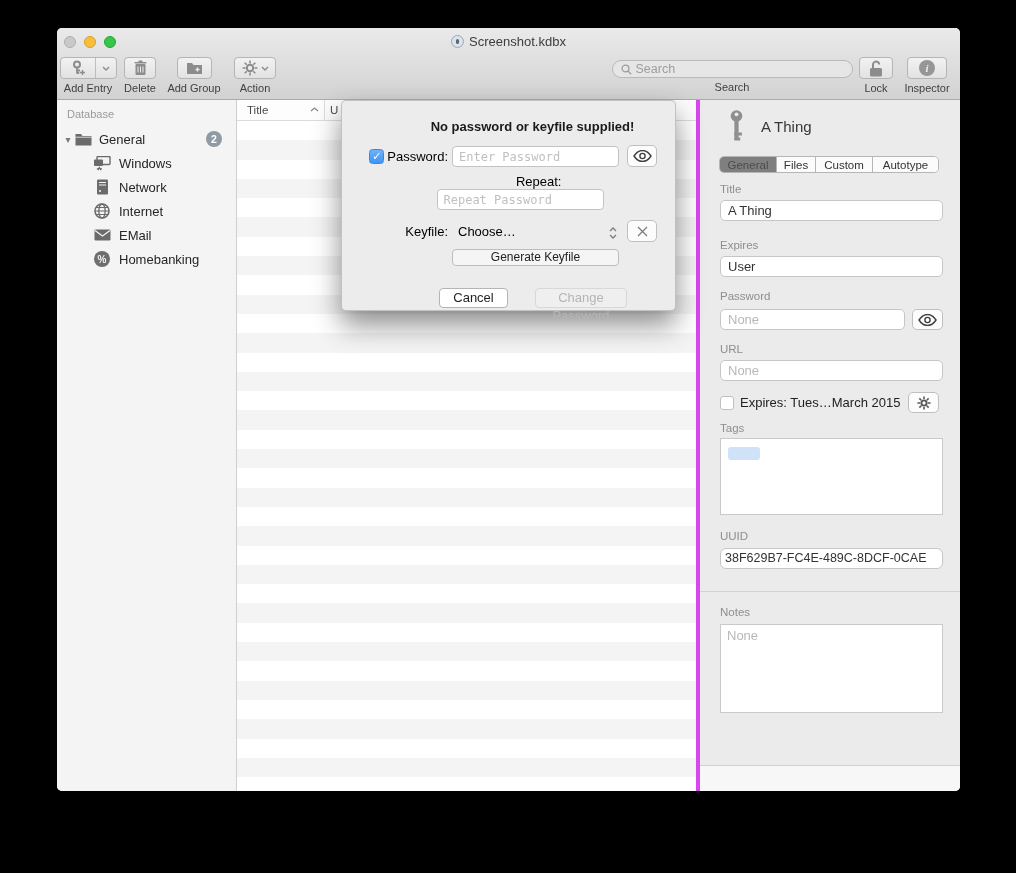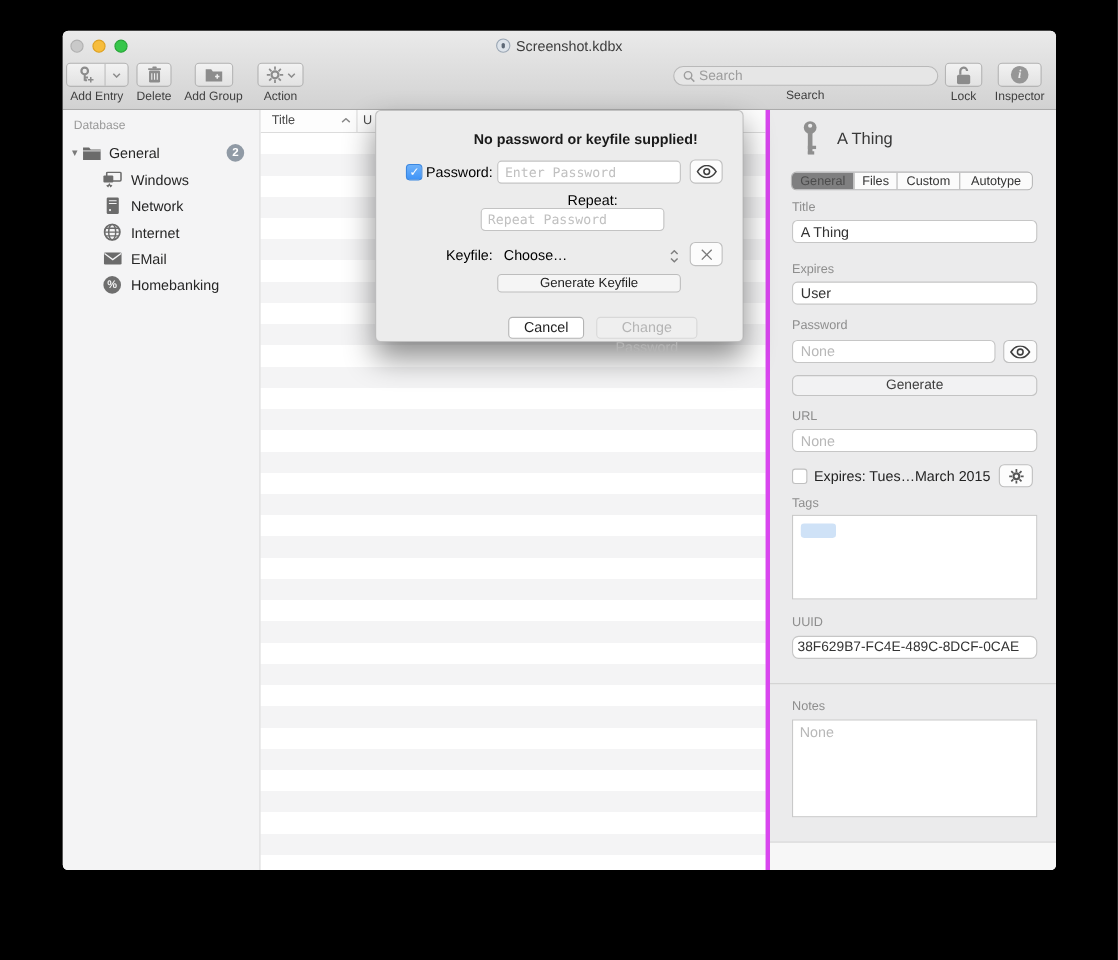--- a/index.html
+++ b/index.html
@@ -170,21 +170,21 @@
   .daccess { width:30px; height:22px; margin-left:8px; background:#fcfcfc;
     border:1px solid #bfbfbf; border-radius:5px; display:flex;
     align-items:center; justify-content:center; flex:none; }
   .popup { width:167px; margin-left:4px; display:flex; align-items:flex-end; }
   .popup-text { padding-left:6px; color:#000; }
   .stepper { margin-left:auto; display:flex; flex-direction:column; gap:2px;
     padding-right:2px; }
   .genkeyfile { display:block; margin:7px 0 0 110px; width:167px; height:17px;
     background:#f5f5f5; border:1px solid #bdbdbd; border-radius:4px;
     font-size:12px; color:#222; text-align:center; line-height:15px; }
-  .dbuttons { display:flex; margin-top:22px; padding-left:97px; gap:11px;margin-left:23px; }
+  .dbuttons { display:flex; margin-top:22px; padding-left:97px; gap:27px; }
   .dbtn { height:20px; border-radius:4px; font-size:13px; text-align:center;
     line-height:18px; }
   .btn-cancel { width:69px; background:#fff; border:1px solid #b4b4b4;
     color:#1f1f1f; }
   .btn-change { width:92px; background:#efefef; border:1px solid #d8d8d8;
     color:#b5b5b5; }
   svg { display:block; }
 </style>
 </head>
 <body>
@@ -424,21 +424,20 @@
           <span class="bezelbtn">
             <span>
               <svg width="19" height="12" viewBox="0 0 19 12">
                 <path d="M1 6C4 1.5 7 0.5 9.5 0.5S15 1.5 18 6c-3 4.5-6 5.5-8.5 5.5S4 10.5 1 6z" fill="none" stroke="#3f3f3f" stroke-width="1.4"></path>
                 <circle cx="9.5" cy="6" r="2.6" fill="none" stroke="#3f3f3f" stroke-width="1.4"></circle>
               </svg>
             </span>
           </span>
         </div>
 
-        <button class="widebtn">Generate</button>
 
         <div class="ilabel mt13">URL</div>
         <input class="ifield mt5" type="text" placeholder="None" style="">
 
         <div class="exprow">
           <span class="cbx"></span>
           <span class="explabel">Expires: Tues…March 2015</span>
           <span class="bezelbtn">
             <span>
               <svg width="14" height="14" viewBox="0 0 16 16">

